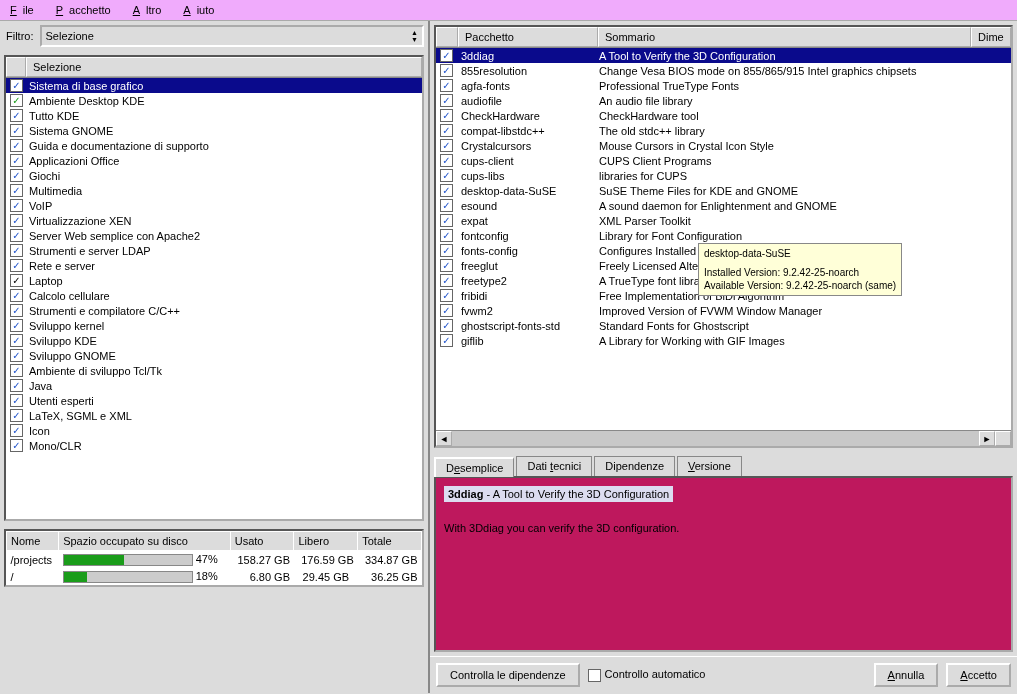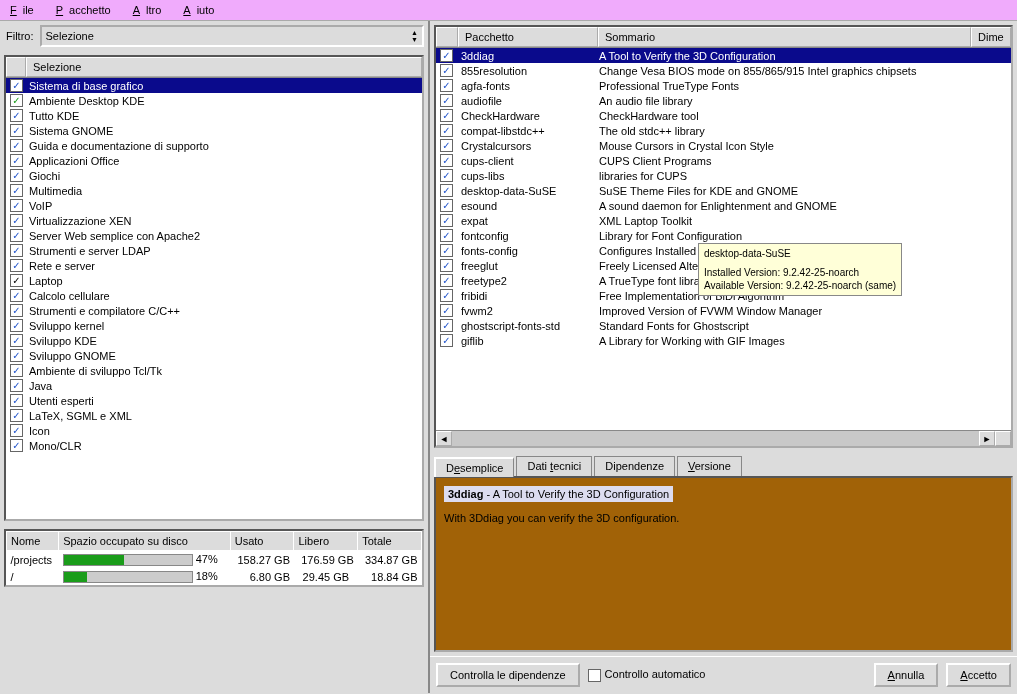--- a/index.html
+++ b/index.html
@@ -178,30 +178,30 @@
 .tab.active {
   border-top: 2px solid #fff;
   border-left: 2px solid #fff;
   background: #dcdcdc;
   position: relative;
   top: 1px;
 }
 .desc-panel {
   border: 2px inset #aaa;
   margin: 0 4px 4px 4px;
-  background: #a16207;
+  background: #be185d;
   height: 176px;
   padding: 8px;
 }
 .desc-title {
   background: #dcdcf0;
   padding: 2px 4px;
   display: inline-block;
 }
-.desc-body { margin-top: 10px; }
+.desc-body { margin-top: 20px; }
 .bottom-bar {
   display: flex;
   align-items: center;
   padding: 6px;
   gap: 8px;
   border-top: 1px solid #fff;
 }
 .btn {
   border: 2px outset #fff;
   background: #dcdcdc;
@@ -375,21 +375,21 @@
               <td><span class="bar"><span class="bar-fill" style="width:47%"></span></span> 47%</td>
               <td style="text-align:right">158.27 GB</td>
               <td style="text-align:right">176.59 GB</td>
               <td style="text-align:right">334.87 GB</td>
             </tr>
             <tr>
               <td>/</td>
               <td><span class="bar"><span class="bar-fill" style="width:18%"></span></span> 18%</td>
               <td style="text-align:right">6.80 GB</td>
               <td style="text-align:center">29.45 GB</td>
-              <td style="text-align:right">18.84 GB</td>
+              <td style="text-align:right">36.25 GB</td>
             </tr>
           </tbody>
       </table>
     </div>
   </div>
 
   <div class="right-pane">
     <div class="pkg-list-wrap">
       <div class="list-header">
         <div class="hcell c0"></div>
@@ -455,21 +455,21 @@
             <span class="c2">SuSE Theme Files for KDE and GNOME</span>
           </div>
           <div class="pkg-row">
             <span class="chk">✓</span>
             <span class="c1">esound</span>
             <span class="c2">A sound daemon for Enlightenment and GNOME</span>
           </div>
           <div class="pkg-row">
             <span class="chk">✓</span>
             <span class="c1">expat</span>
-            <span class="c2">XML Laptop Toolkit</span>
+            <span class="c2">XML Parser Toolkit</span>
           </div>
           <div class="pkg-row">
             <span class="chk">✓</span>
             <span class="c1">fontconfig</span>
             <span class="c2">Library for Font Configuration</span>
           </div>
           <div class="pkg-row">
             <span class="chk">✓</span>
             <span class="c1">fonts-config</span>
             <span class="c2">Configures Installed X Window System Fonts</span>

